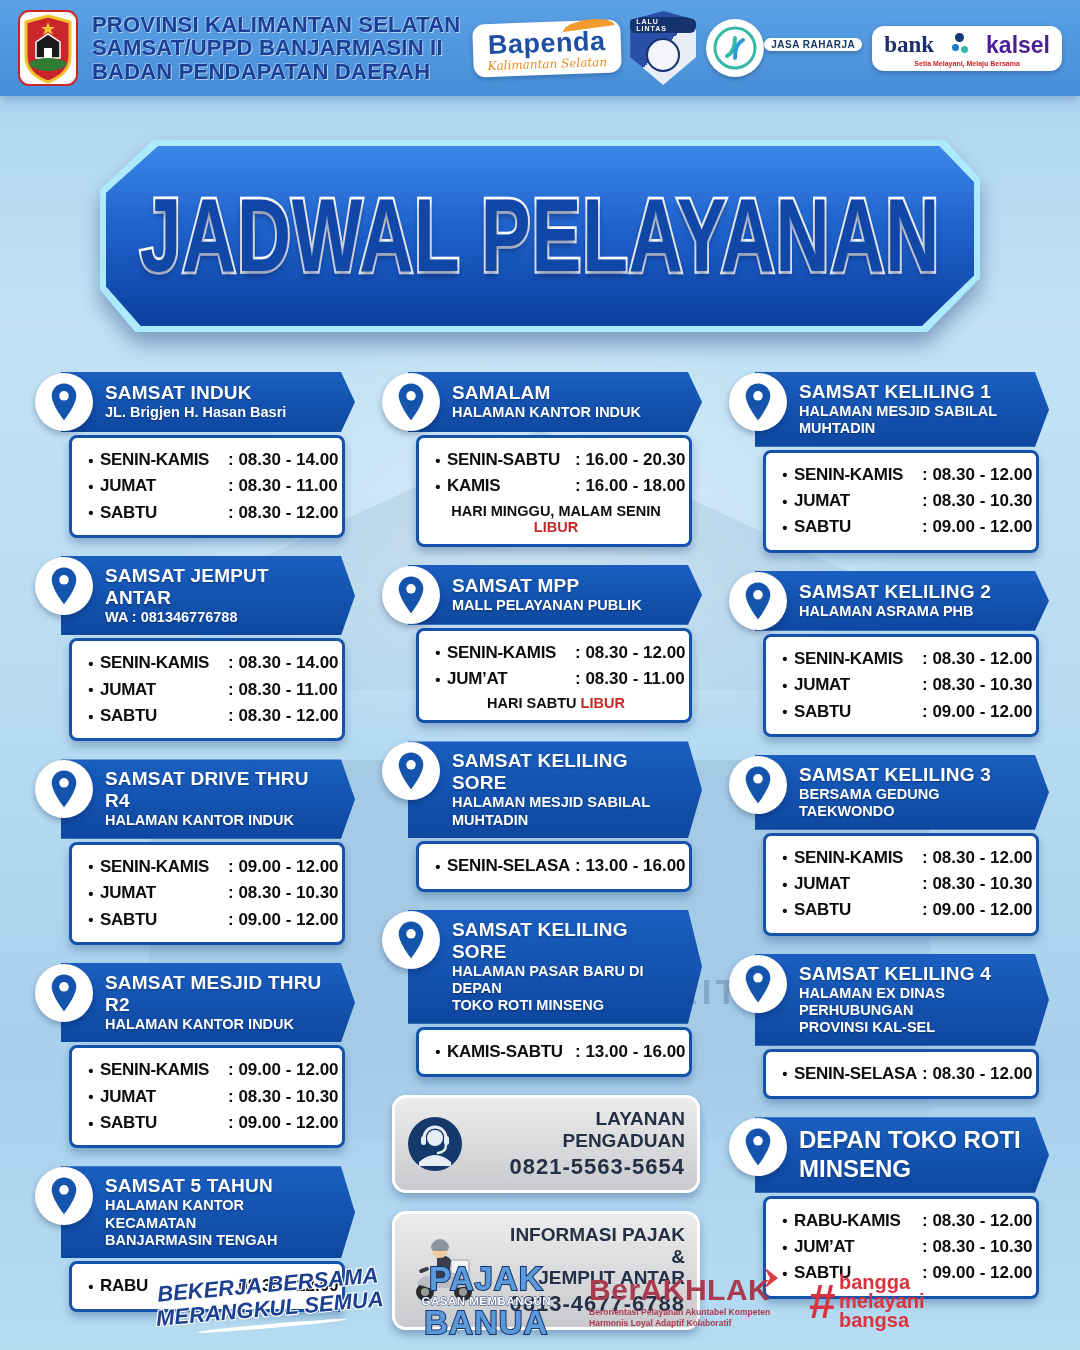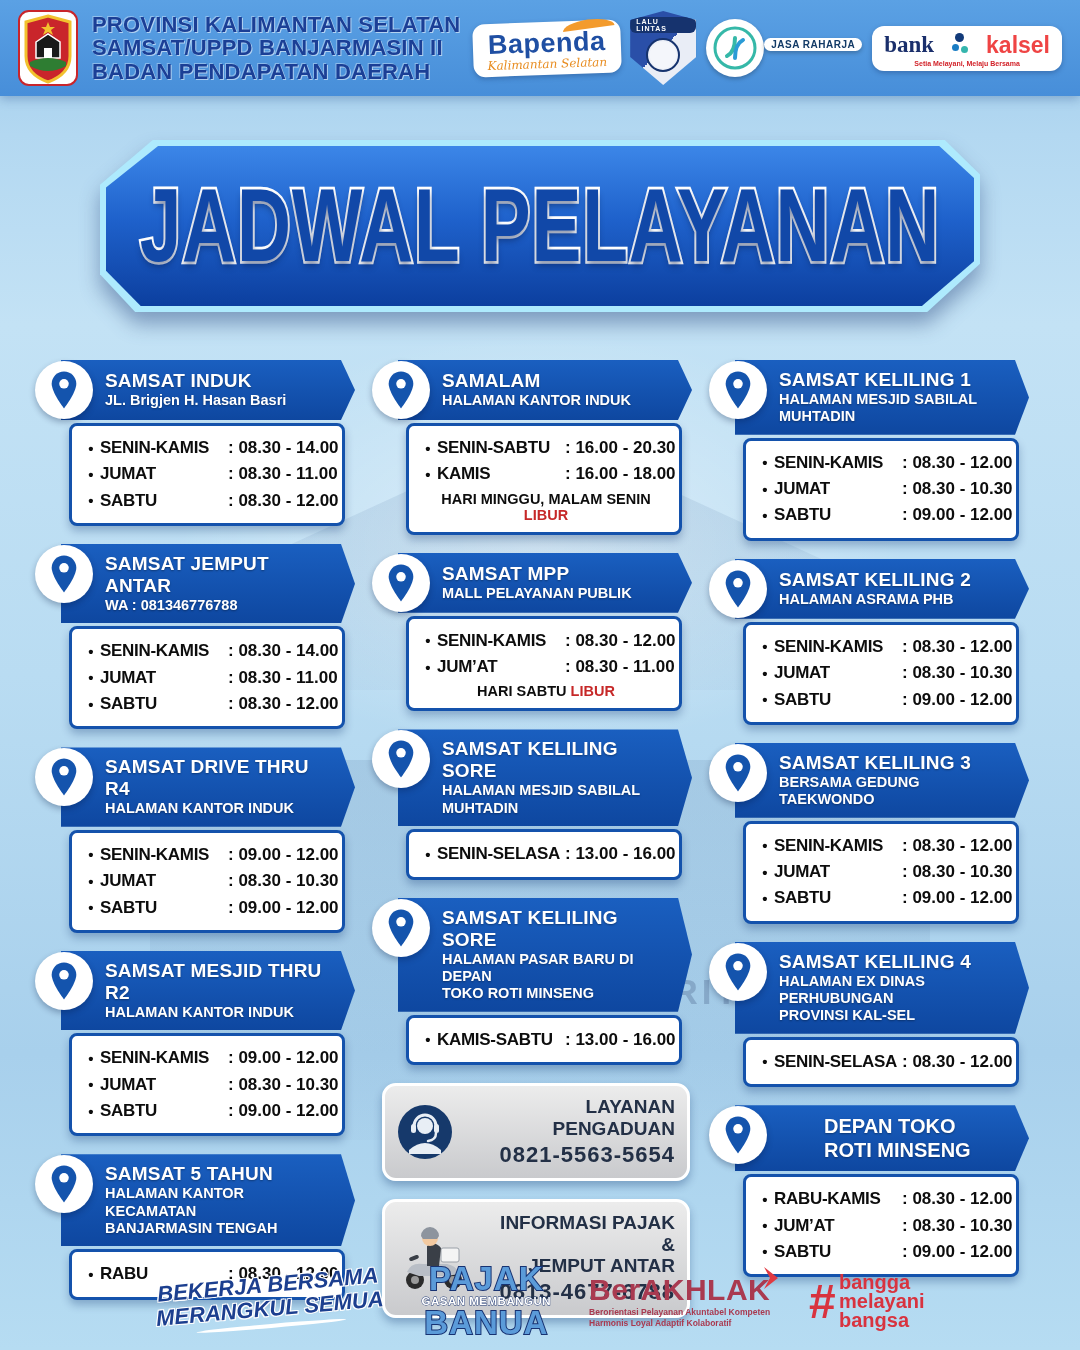--- a/index.html
+++ b/index.html
@@ -46,62 +46,62 @@
   .police .pol-core { width:34px; height:34px; margin-top:5px; border-radius:50%;
     background:radial-gradient(circle,#f4f6fb 60%,#c9d4e8); border:2px solid #16336e; }
   .jasa { display:flex; flex-direction:row; align-items:center; }
   .jasa .jr-circle { width:58px; height:58px; border-radius:50%; background:#fff;
     display:flex; align-items:center; justify-content:center; box-shadow:0 2px 4px rgba(0,0,0,.25); }
   .jasa .jr-label { margin-top:-8px; background:#fff; border-radius:8px; padding:1px 7px;
     font-size:10px; font-weight:bold; color:#123a66; letter-spacing:.5px; box-shadow:0 2px 4px rgba(0,0,0,.25); }
   .bank { padding:6px 12px 4px; text-align:center; }
   .bank .bk-row { display:flex; align-items:center; gap:18px; justify-content:center; }
   .bank .bk-bank { font-family:"Liberation Serif", serif; font-weight:bold; font-size:23px; color:#1a2f6b; }
-  .bank .bk-kalsel { font-weight:bold; font-size:23px; color:#ef4444; }
+  .bank .bk-kalsel { font-weight:bold; font-size:23px; color:#4c1d95; }
   .bank .bk-tag { font-size:7px; color:#d2232a; font-weight:bold; margin-top:1px; }
   .bk-dots { display:inline-block; width:16px; height:24px; position:relative; }
   .bk-dots i { position:absolute; border-radius:50%; background:#1a7dc4; }
   .bk-dots i:nth-child(1){ width:9px; height:9px; left:3px; top:0; background:#123a7a; }
   .bk-dots i:nth-child(2){ width:7px; height:7px; left:0; top:11px; }
   .bk-dots i:nth-child(3){ width:7px; height:7px; left:9px; top:13px; background:#34b5ad; }
 
   
-  .banner-wrap { position:absolute; left:100px; top:140px; width:880px; height:172px; z-index:4;
+  .banner-wrap { position:absolute; left:100px; top:140px; width:880px; height:192px; z-index:4;
     filter:drop-shadow(0 12px 10px rgba(20,50,110,.4)); }
   .banner-glow { width:100%; height:100%; background:#aeeafd; padding:6px;
     clip-path:polygon(6% 0, 96% 0, 100% 20%, 100% 72%, 94% 100%, 4% 100%, 0 78%, 0 26%); }
   .banner { width:100%; height:100%;
     background:linear-gradient(180deg,#3c86e8 0%,#1f62cc 45%,#0c3f9f 100%);
     clip-path:polygon(6% 0, 96% 0, 100% 20%, 100% 72%, 94% 100%, 4% 100%, 0 78%, 0 26%);
     display:flex; align-items:center; justify-content:center; }
   .banner h1 { font-size:88px; font-weight:bold; white-space:nowrap; color:#1148a8;
     -webkit-text-stroke:4.5px #ffffff; paint-order:stroke fill;
     transform:scale(.85,1.18); letter-spacing:1px;
     text-shadow:0 4px 6px rgba(8,30,80,.45); }
 
   
-  .cards { position:absolute; left:35px; top:360px; width:1010px; z-index:3;
-    display:grid; grid-template-columns:320px 320px 320px; column-gap:17px; }
+  .cards { position:absolute; left:35px; top:372px; width:1010px; z-index:3;
+    display:grid; grid-template-columns:320px 320px 320px; column-gap:27px; }
   .col { display:flex; flex-direction:column; gap:18px; }
 
   .card { position:relative; }
   .pin { position:absolute; left:0; top:1px; width:58px; height:58px; border-radius:50%;
     background:#fff; z-index:2; display:flex; align-items:center; justify-content:center;
     box-shadow:0 3px 6px rgba(0,20,60,.3); }
   .pin svg { width:38px; height:40px; }
   .card-header { margin-left:26px; min-height:60px; padding:9px 26px 9px 44px;
     background:linear-gradient(180deg,#1a5fc0,#0e47a0);
     clip-path:polygon(0 0, calc(100% - 14px) 0, 100% 50%, calc(100% - 14px) 100%, 0 100%);
     display:flex; flex-direction:column; justify-content:center; }
   .card-title { color:#fff; font-weight:bold; font-size:19px; letter-spacing:.2px;
     text-shadow:0 1px 2px rgba(0,0,0,.35); }
   .card-sub div { color:#fff; font-weight:bold; font-size:14.5px; line-height:1.2;
     text-shadow:0 1px 2px rgba(0,0,0,.35); }
   .card.equal .card-title { font-size:18px; }
-  .card.equal .card-sub div { font-size:20px;margin-left:45px; }
+  .card.equal .card-sub div { font-size:24px; }
   .card-box { margin:3px 10px 0 34px; background:#fff; border:3px solid #1452ac; border-radius:8px;
     padding:9px 6px 9px 10px; box-shadow:0 5px 8px rgba(0,40,100,.28); }
   .srow { display:grid; grid-template-columns:18px 128px auto; align-items:center;
     font-weight:bold; font-size:17px; color:#0d0d0d; line-height:1.55; }
   .srow .bullet { text-align:center; font-size:15px; }
   .srow .day { letter-spacing:-.3px; }
   .srow .time { white-space:nowrap; }
   .note { font-weight:bold; font-size:14.5px; color:#0d0d0d; text-align:center; margin-top:3px; }
   .note .note-red { color:#c62828; }
 

